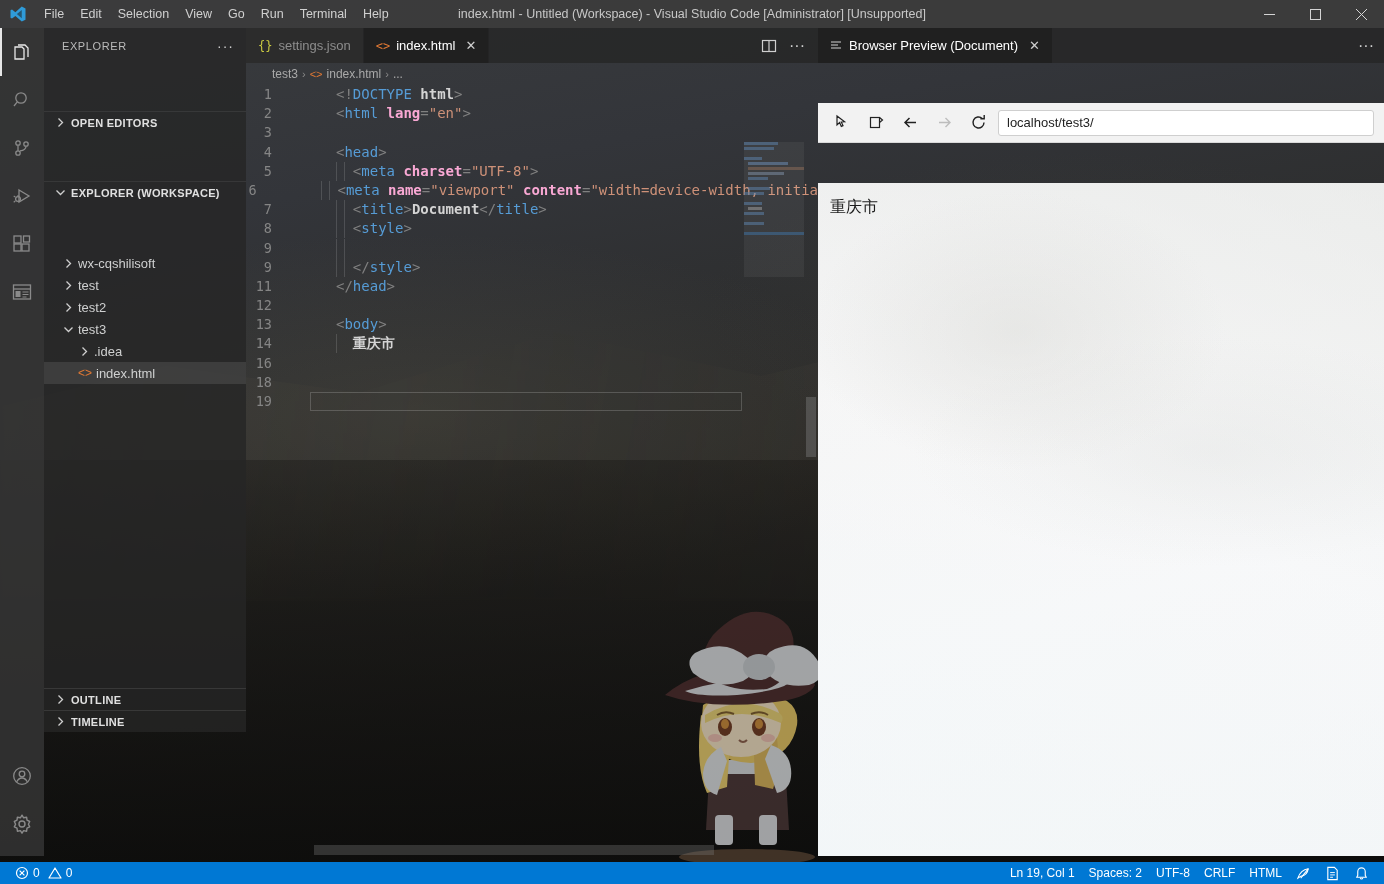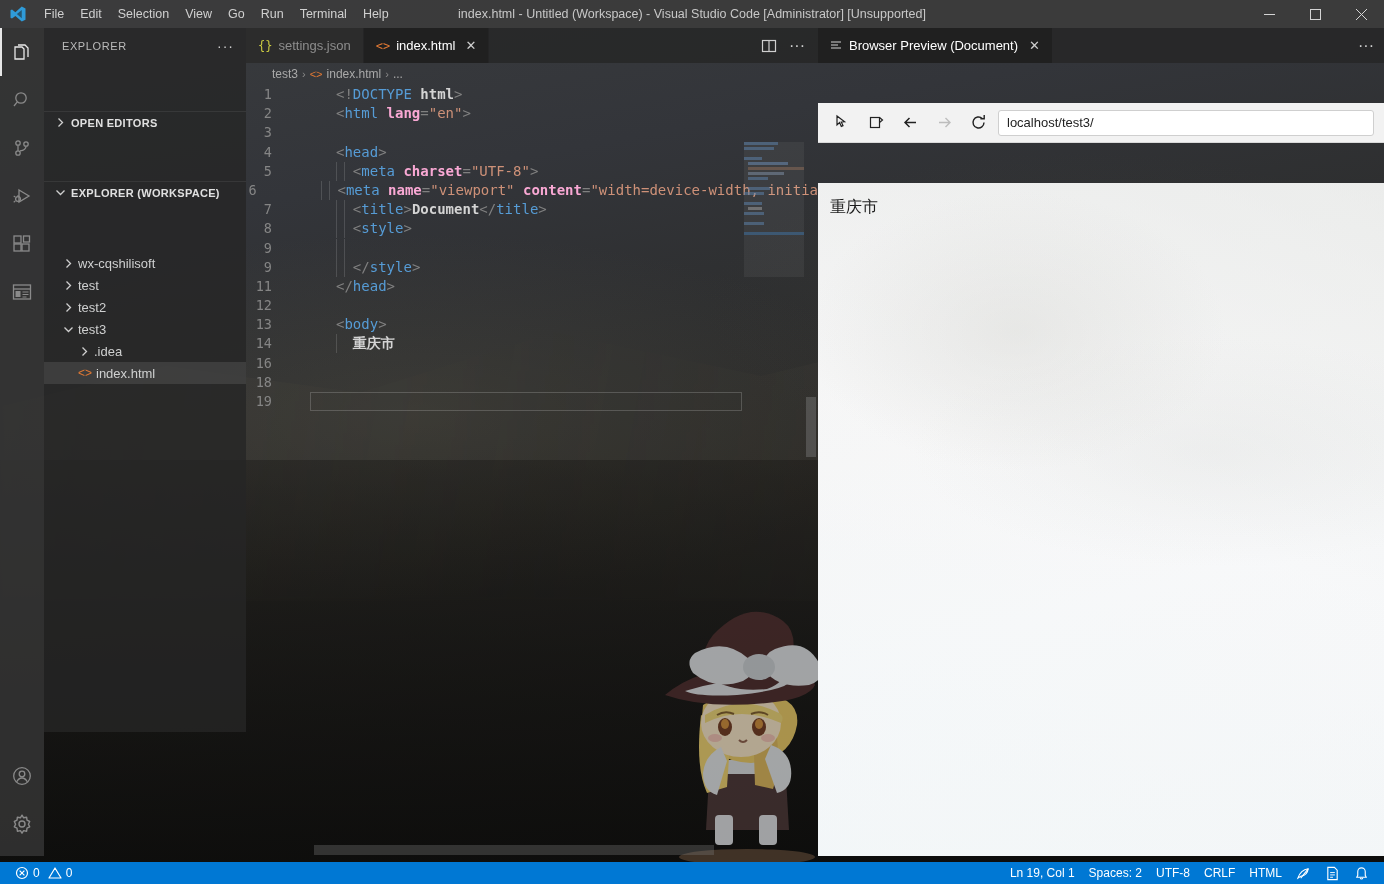--- a/index.html
+++ b/index.html
@@ -359,20 +359,38 @@
             </svg>
         </span>
         <span class="lbl">.idea</span>
       </div>
       <div class="row indent2 sel">
         <span class="htmlicon">&lt;&gt;</span>
         <span class="lbl">index.html</span>
       </div>
     </div>
 
+    <div class="sb-foot">
+      <div class="section-head">
+        <span class="chev">
+          <svg width="11" height="11" viewBox="0 0 11 11">
+              <path d="M3.5 1.5 L7.5 5.5 L3.5 9.5" fill="none" stroke="currentColor" stroke-width="1.3"></path>
+            </svg>
+        </span>
+        <span>OUTLINE</span>
+      </div>
+      <div class="section-head">
+        <span class="chev">
+          <svg width="11" height="11" viewBox="0 0 11 11">
+              <path d="M3.5 1.5 L7.5 5.5 L3.5 9.5" fill="none" stroke="currentColor" stroke-width="1.3"></path>
+            </svg>
+        </span>
+        <span>TIMELINE</span>
+      </div>
+    </div>
   </div>
 
   <div class="editorgroup">
     <div class="tabsbar">
 
 
       <div class="tab">
         <span class="ti" style="color:#cbcb41;font-family:'DejaVu Sans Mono',monospace">{}</span>
         <span>settings.json</span>
       </div>

